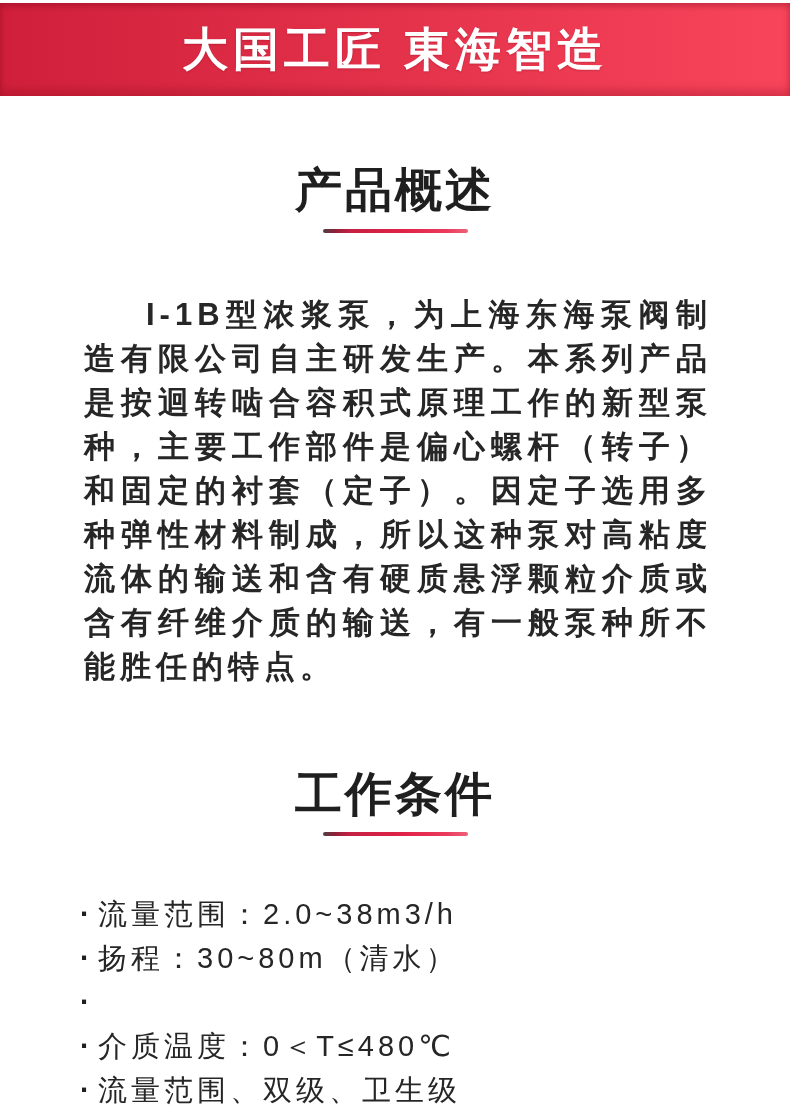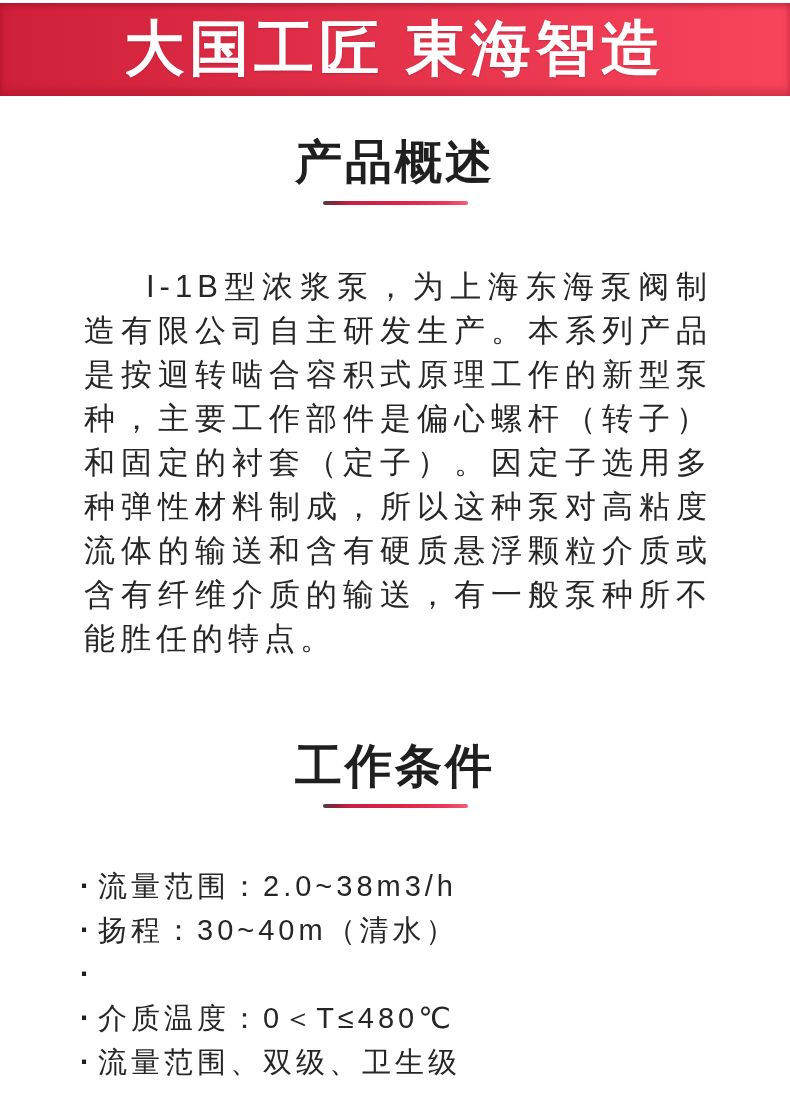--- a/index.html
+++ b/index.html
@@ -26,58 +26,58 @@
     width: 100%;
     background: linear-gradient(to right, var(--banner-red-left), var(--banner-red-right));
     box-shadow: inset 0 4px 5px rgba(120, 0, 25, 0.28),
                 inset 0 -6px 8px rgba(140, 10, 30, 0.30);
     display: flex;
     align-items: center;
     justify-content: center;
   }
   .banner-title {
     color: #ffffff;
-    font-size: 60px;
+    font-size: 46px;
     font-weight: 700;
     letter-spacing: 5px;
     text-shadow: 0 1px 2px rgba(100, 0, 15, 0.25);
     white-space: nowrap;
   }
 
   
   .section-title {
     text-align: center;
     font-size: 47px;
     font-weight: 700;
     color: #1f1f1f;
     letter-spacing: 3px;
     line-height: 1.1;
   }
-  .overview-section .section-title { margin-top: 40px; }
+  .overview-section .section-title { margin-top: 68px; }
   .conditions-section .section-title { margin-top: 79px; }
   .title-underline {
     width: 145px;
     height: 4px;
     margin: 13px auto 0 auto;
     border-radius: 2px;
     background: linear-gradient(to right,
       #4e3e45 0%, #8d2238 8%, #c42043 18%,
       var(--accent-red) 55%, #ea3a5c 85%, #ef6079 100%);
   }
 
   
   .paragraph {
     margin: 60px 78px 0 84px;
     font-size: 31px;
     line-height: 44px;
     letter-spacing: 5px;
     text-align: justify;
     text-indent: 2em;
     color: var(--text-dark);
-    font-weight: 400;
+    font-weight: 700;
   }
 
   
   .bullet-list {
     list-style: none;
     margin: 56px 60px 0 80px;
   }
   .bullet-item {
     display: flex;
     align-items: flex-start;
@@ -113,21 +113,21 @@
     <h2 class="section-title">工作条件</h2>
     <div class="title-underline"></div>
 
     <ul class="bullet-list">
       <li class="bullet-item">
         <span class="bullet-dot">·</span>
         <span class="bullet-text">流量范围：2.0~38m3/h</span>
       </li>
       <li class="bullet-item">
         <span class="bullet-dot">·</span>
-        <span class="bullet-text">扬程：30~40m（清水）</span>
+        <span class="bullet-text">扬程：30~80m（清水）</span>
       </li>
       <li class="bullet-item">
         <span class="bullet-dot">·</span>
       </li>
       <li class="bullet-item">
         <span class="bullet-dot">·</span>
         <span class="bullet-text">介质温度：0＜T≤480℃</span>
       </li>
       <li class="bullet-item">
         <span class="bullet-dot">·</span>

